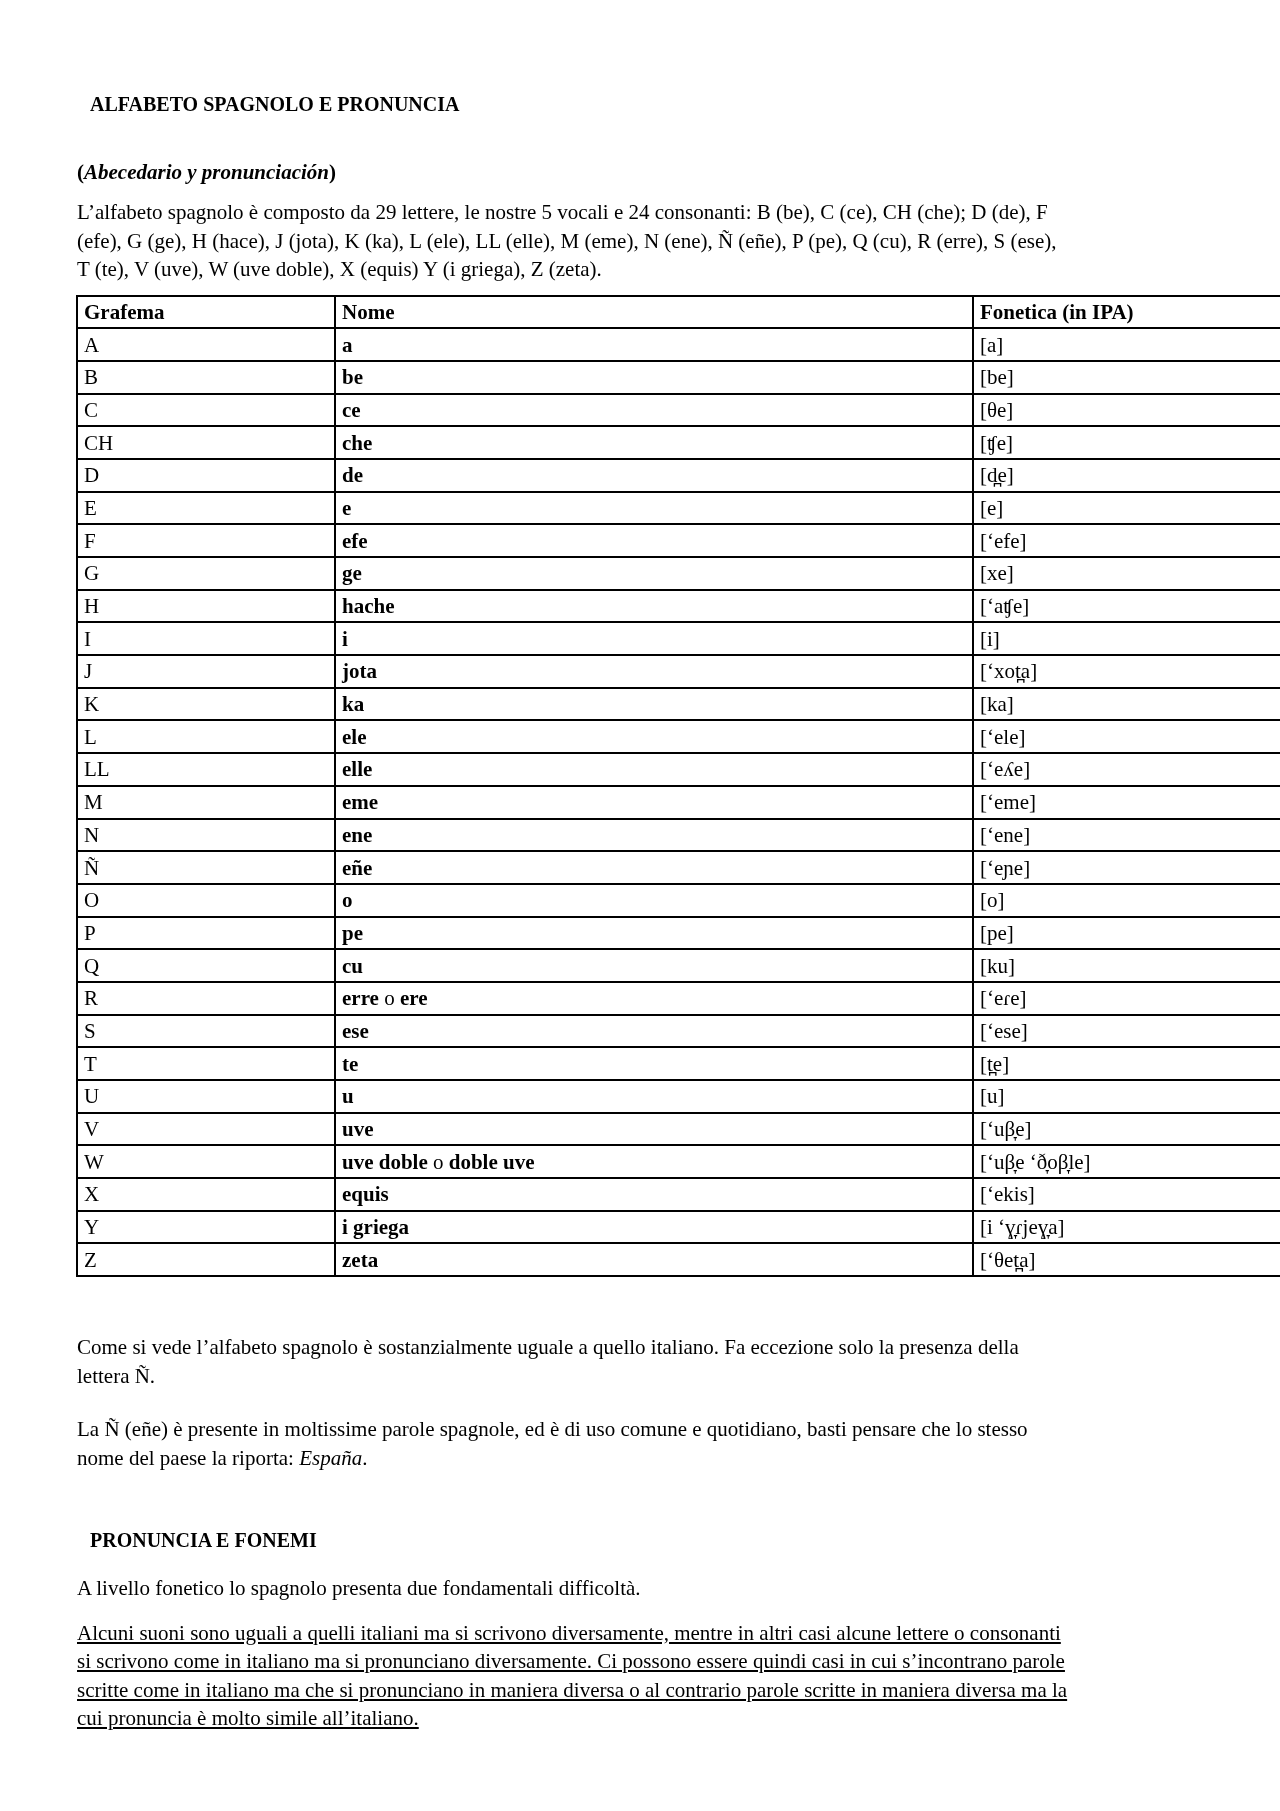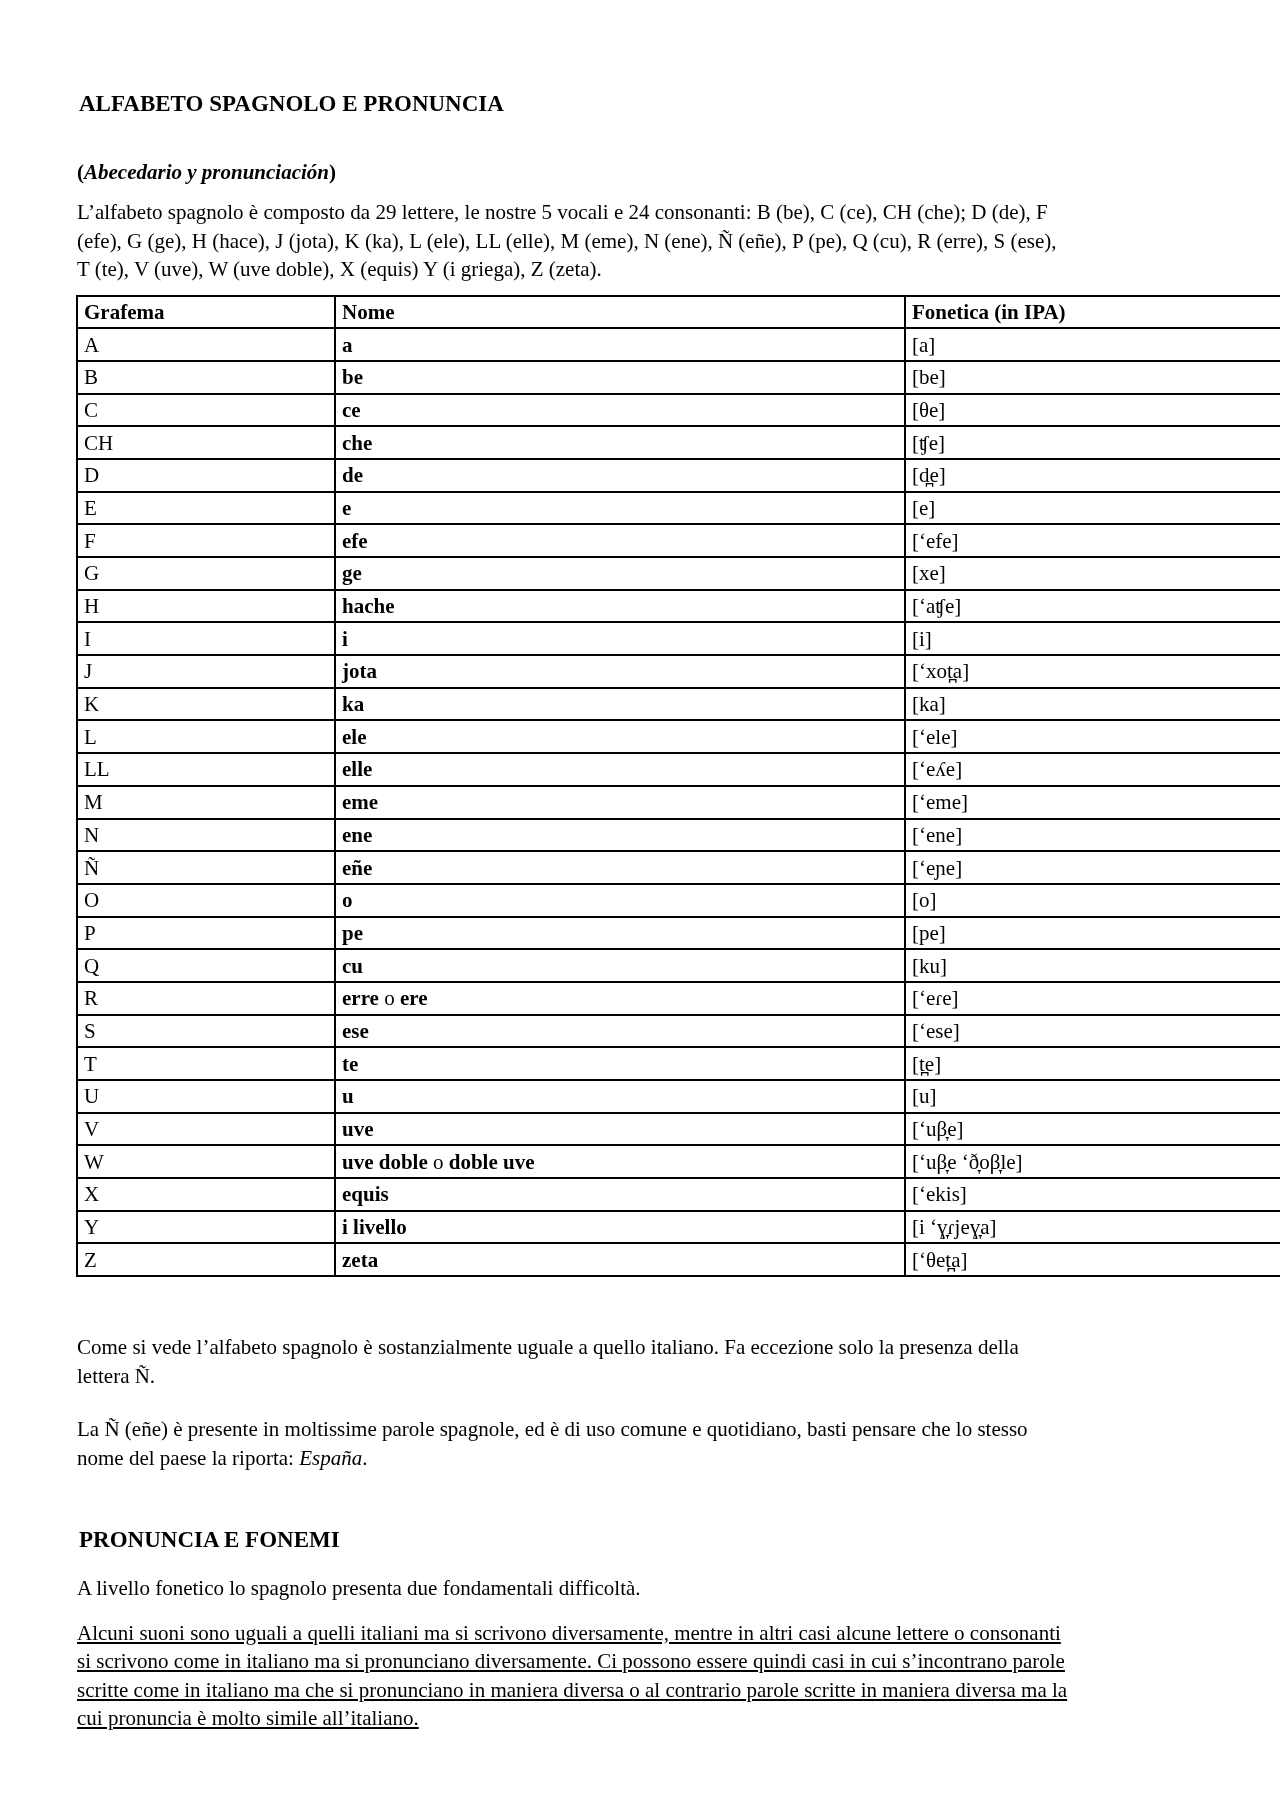--- a/index.html
+++ b/index.html
@@ -9,21 +9,21 @@
   body {
     width: 1280px; height: 1811px;
     overflow: hidden;
     font-family: "Liberation Serif", "DejaVu Serif", serif;
     color: #000000;
     font-size: 21px;
   }
   .page { padding-left: 77px; width: 1280px; box-sizing: border-box; }
   .line { white-space: nowrap; line-height: 28.5px; }
   h1, h2 {
-    font-size: 23px; font-weight: bold; margin: 2px;
+    font-size: 20px; font-weight: bold; margin: 13px;
     line-height: 28px; white-space: nowrap;
   }
   .subtitle { font-weight: bold; line-height: 28px; white-space: nowrap; }
   .subtitle .it { font-style: italic; }
   .mt-title { margin-top: 90px; }
   .mt-sub { margin-top: 40px; }
   .mt-intro { margin-top: 12px; }
   .mt-table { margin-top: 11px; }
   .mt-p1 { margin-top: 56px; }
   .mt-p2 { margin-top: 25px; }
@@ -44,21 +44,21 @@
     padding: 0 4px 0 6px;
     vertical-align: middle;
     text-align: left;
     white-space: nowrap;
     overflow: hidden;
     font-size: 21px;
     line-height: 24px;
   }
   table.alpha th { font-weight: bold; }
   .col-grafema { width: 258px; font-weight: normal; }
-  .col-nome { width: 570px; margin-left: 16px; }
+  .col-nome { width: 638px; margin-left: 16px; }
   td.col-nome { font-weight: bold; }
   td.col-nome span.reg { font-weight: normal; }
   .col-ipa { width: 447px; font-weight: normal; font-family: "Liberation Serif", "DejaVu Serif", "DejaVu Sans", serif; }
   .em { font-style: italic; }
 </style>
 </head>
 <body>
 
 <div class="page">
 
@@ -211,21 +211,21 @@
           <td class="col-nome"><span>uve doble</span><span class="reg"> o </span><span>doble uve</span></td>
           <td class="col-ipa">[‘uβ̞e ‘ð̞oβ̞le]</td>
         </tr>
         <tr>
           <td class="col-grafema">X</td>
           <td class="col-nome"><span>equis</span></td>
           <td class="col-ipa">[‘ekis]</td>
         </tr>
         <tr>
           <td class="col-grafema">Y</td>
-          <td class="col-nome"><span>i livello</span></td>
+          <td class="col-nome"><span>i griega</span></td>
           <td class="col-ipa">[i ‘ɣ̞ɾjeɣ̞a]</td>
         </tr>
         <tr>
           <td class="col-grafema">Z</td>
           <td class="col-nome"><span>zeta</span></td>
           <td class="col-ipa">[‘θet̪a]</td>
         </tr>
       </tbody>
   </table>
 

